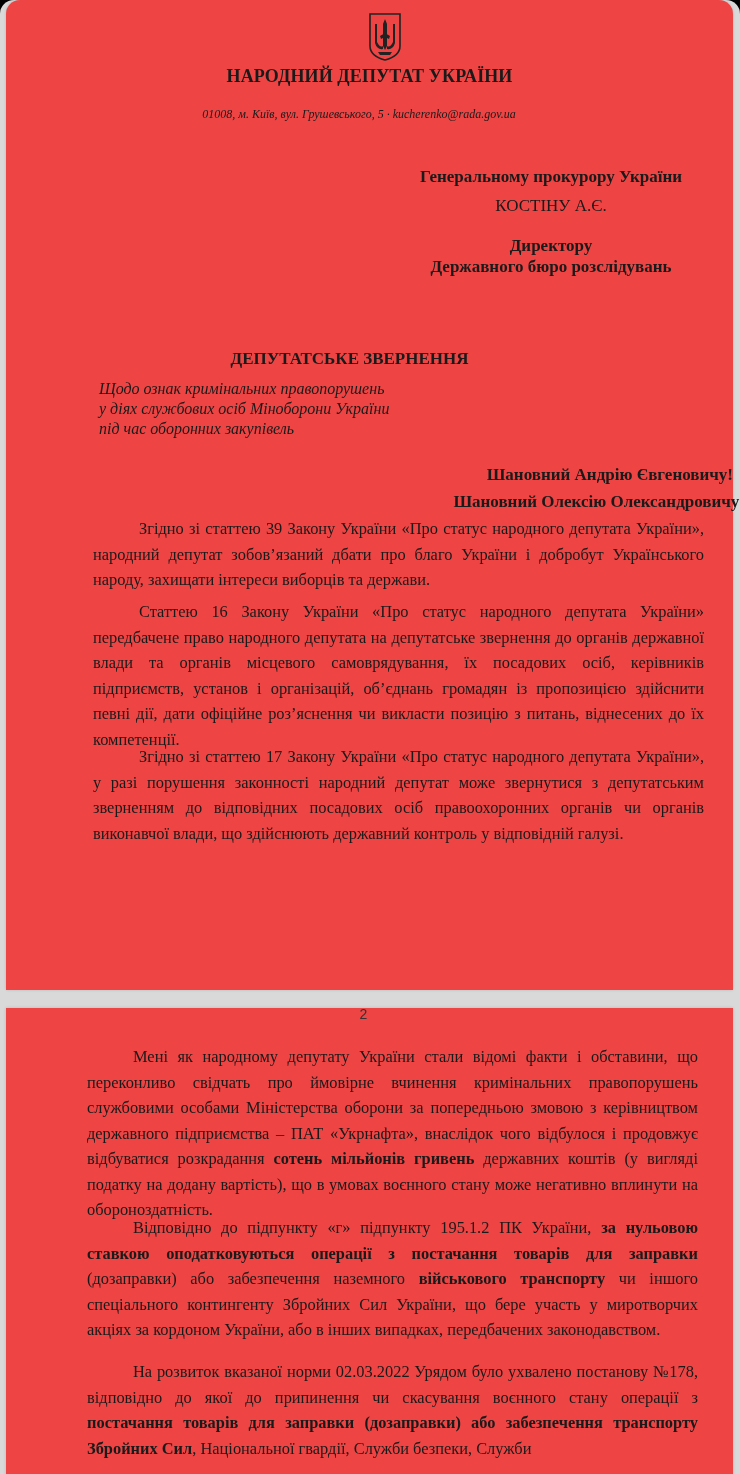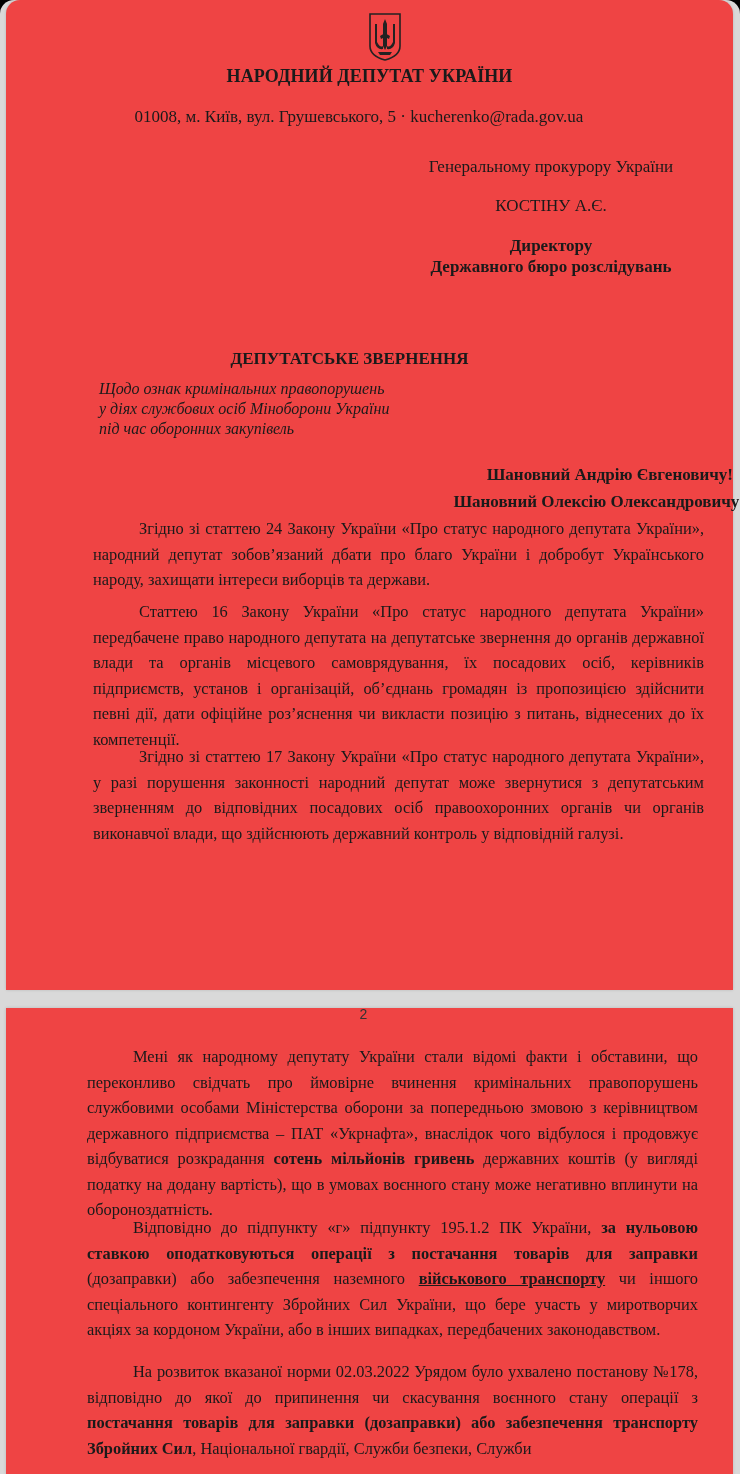--- a/index.html
+++ b/index.html
@@ -22,24 +22,24 @@
   }
   #page1 { top: 0; height: 990px; border-top-left-radius: 14px; border-top-right-radius: 14px; }
   #page2 { top: 1008px; height: 480px; }
 
   .abs { position: absolute; }
   .b { font-weight: bold; }
 
   .emblem { left: 362px; top: 12px; width: 34px; height: 50px; }
   .hdr-title { left: 0; width: 727px; top: 66px; font-size: 18px; font-weight: bold; text-align: center; letter-spacing: 0.1px; }
   .hdr-name { left: 0; width: 727px; top: 88px; font-size: 17px; font-weight: bold; text-align: center; }
-  .hdr-addr { left: 0; width: 706px; top: 107px; font-size: 17px; text-align: center; }
+  .hdr-addr { left: 0; width: 706px; top: 107px; font-size: 12px; font-style: italic; text-align: center; }
 
   .addr-block { left: 395px; width: 300px; text-align: center; font-size: 17px; }
-  .addr1 { top: 157px; font-weight: normal; }
+  .addr1 { top: 167px; font-weight: bold; }
   .addr2 { top: 196px; }
   .addr3 { top: 236px; font-weight: bold; }
   .addr4 { top: 257px; font-weight: bold; }
   .addr5 { top: 285px; }
 
   .doc-title { left: 0; width: 687px; top: 349px; font-size: 17px; font-weight: bold; text-align: center; }
   .subject { left: 93px; top: 379px; font-size: 16px; font-style: italic; line-height: 20px; }
   .salute { left: 0; width: 727px; font-size: 17px; font-weight: bold; text-align: right; }
   .salute1 { top: 465px; left: 0; }
   .salute2 { top: 492px; left: 0; padding-left: 12px; }
@@ -50,21 +50,21 @@
     text-align: justify; text-indent: 46px;
   }
   .p1 { top: 516px; }
   .p2 { top: 599px; }
   .p3 { top: 744px; }
 
   .pagenum { left: 0; width: 727px; top: 1006px; font-size: 14px; text-align: center; color: #333; font-family: "Liberation Sans", sans-serif; }
   .p4 { top: 1044px; }
   .p5 { top: 1215px; }
   .p6 { top: 1359px; }
-  .bu { font-weight: bold; text-decoration: underline; }
+  .bu { font-weight: bold; }
 </style>
 </head>
 <body>
 
 <div class="viewer">
 
   <div class="page" id="page1">
     <svg class="abs emblem" viewBox="0 0 34 50">
       <path d="M2 2 H32 V34 Q32 44 17 48 Q2 44 2 34 Z" fill="none" stroke="#222" stroke-width="1.6"></path>
       <path d="M17 7 L19 12 L19 34 L17 38 L15 34 L15 12 Z" fill="#222"></path>
@@ -84,21 +84,21 @@
     <div class="abs doc-title">ДЕПУТАТСЬКЕ ЗВЕРНЕННЯ</div>
     <div class="abs subject">
       <div>Щодо ознак кримінальних правопорушень</div>
       <div>у діях службових осіб Міноборони України</div>
       <div>під час оборонних закупівель</div>
     </div>
 
     <div class="abs salute salute1">Шановний Андрію Євгеновичу!</div>
     <div class="abs salute salute2">Шановний Олексію Олександровичу!</div>
 
-    <div class="para p1">Згідно зі статтею 24 Закону України «Про статус народного депутата України», народний депутат зобов’язаний дбати про благо України і добробут Українського народу, захищати інтереси виборців та держави.</div>
+    <div class="para p1">Згідно зі статтею 39 Закону України «Про статус народного депутата України», народний депутат зобов’язаний дбати про благо України і добробут Українського народу, захищати інтереси виборців та держави.</div>
     <div class="para p2">Статтею 16 Закону України «Про статус народного депутата України» передбачене право народного депутата на депутатське звернення до органів державної влади та органів місцевого самоврядування, їх посадових осіб, керівників підприємств, установ і організацій, об’єднань громадян із пропозицією здійснити певні дії, дати офіційне роз’яснення чи викласти позицію з питань, віднесених до їх компетенції.</div>
     <div class="para p3">Згідно зі статтею 17 Закону України «Про статус народного депутата України», у разі порушення законності народний депутат може звернутися з депутатським зверненням до відповідних посадових осіб правоохоронних органів чи органів виконавчої влади, що здійснюють державний контроль у відповідній галузі.</div>
   </div>
 
   <div class="page" id="page2">
     
   </div>
 
   <div class="abs pagenum">2</div>
 

